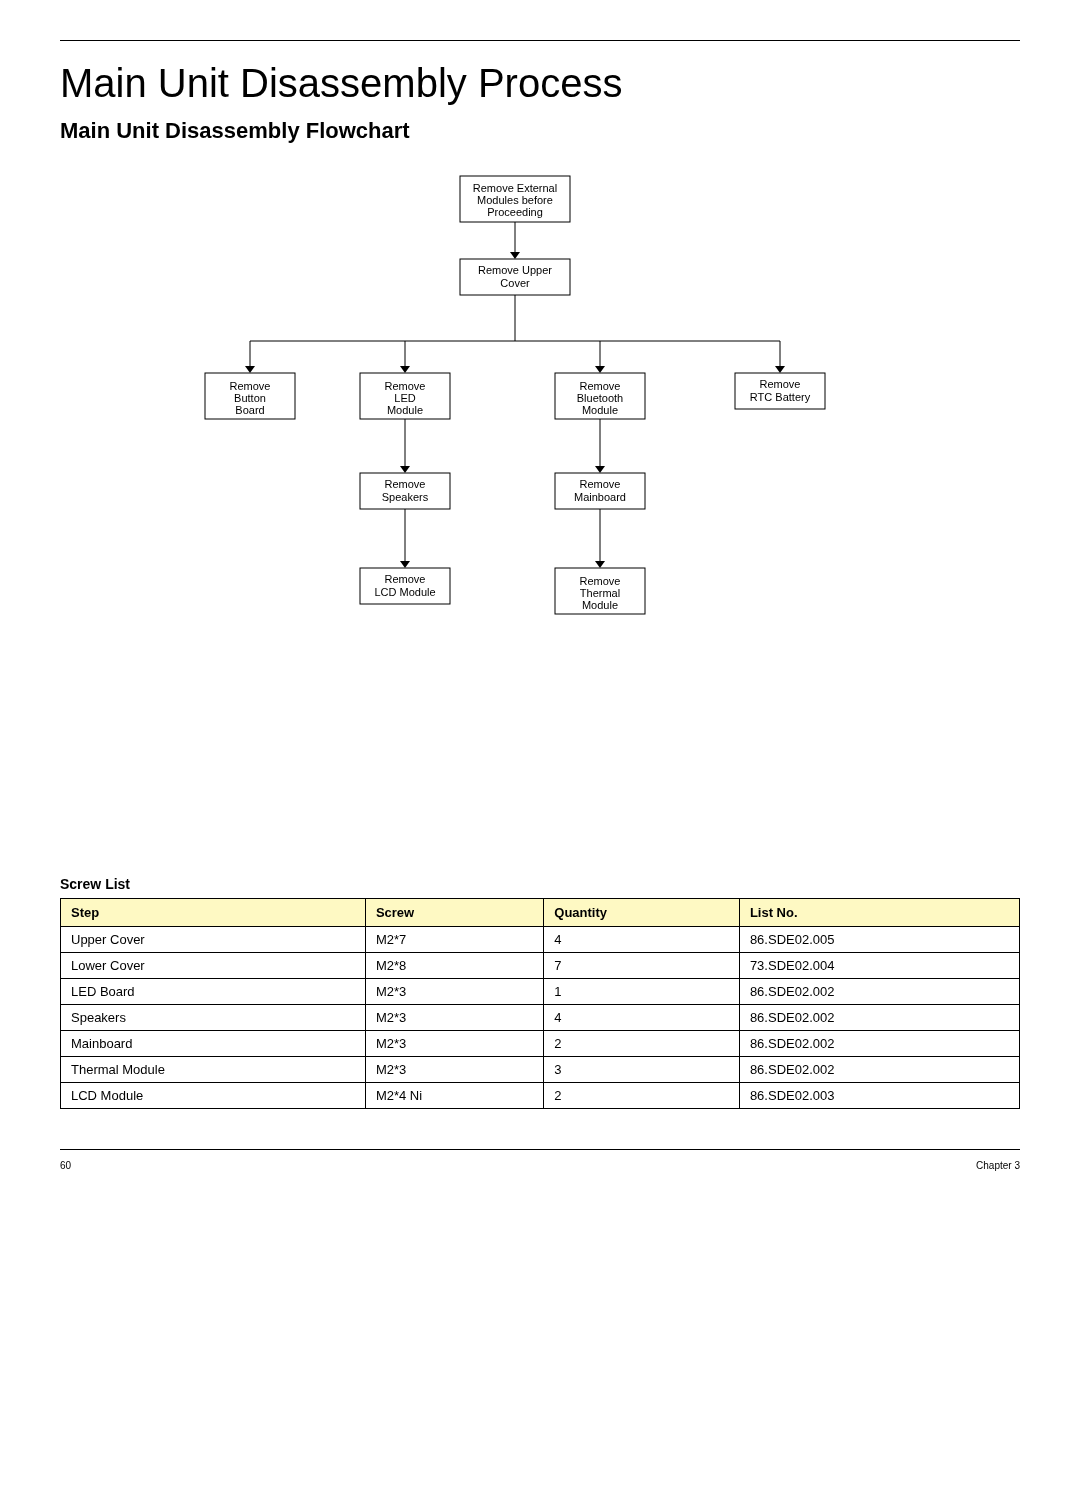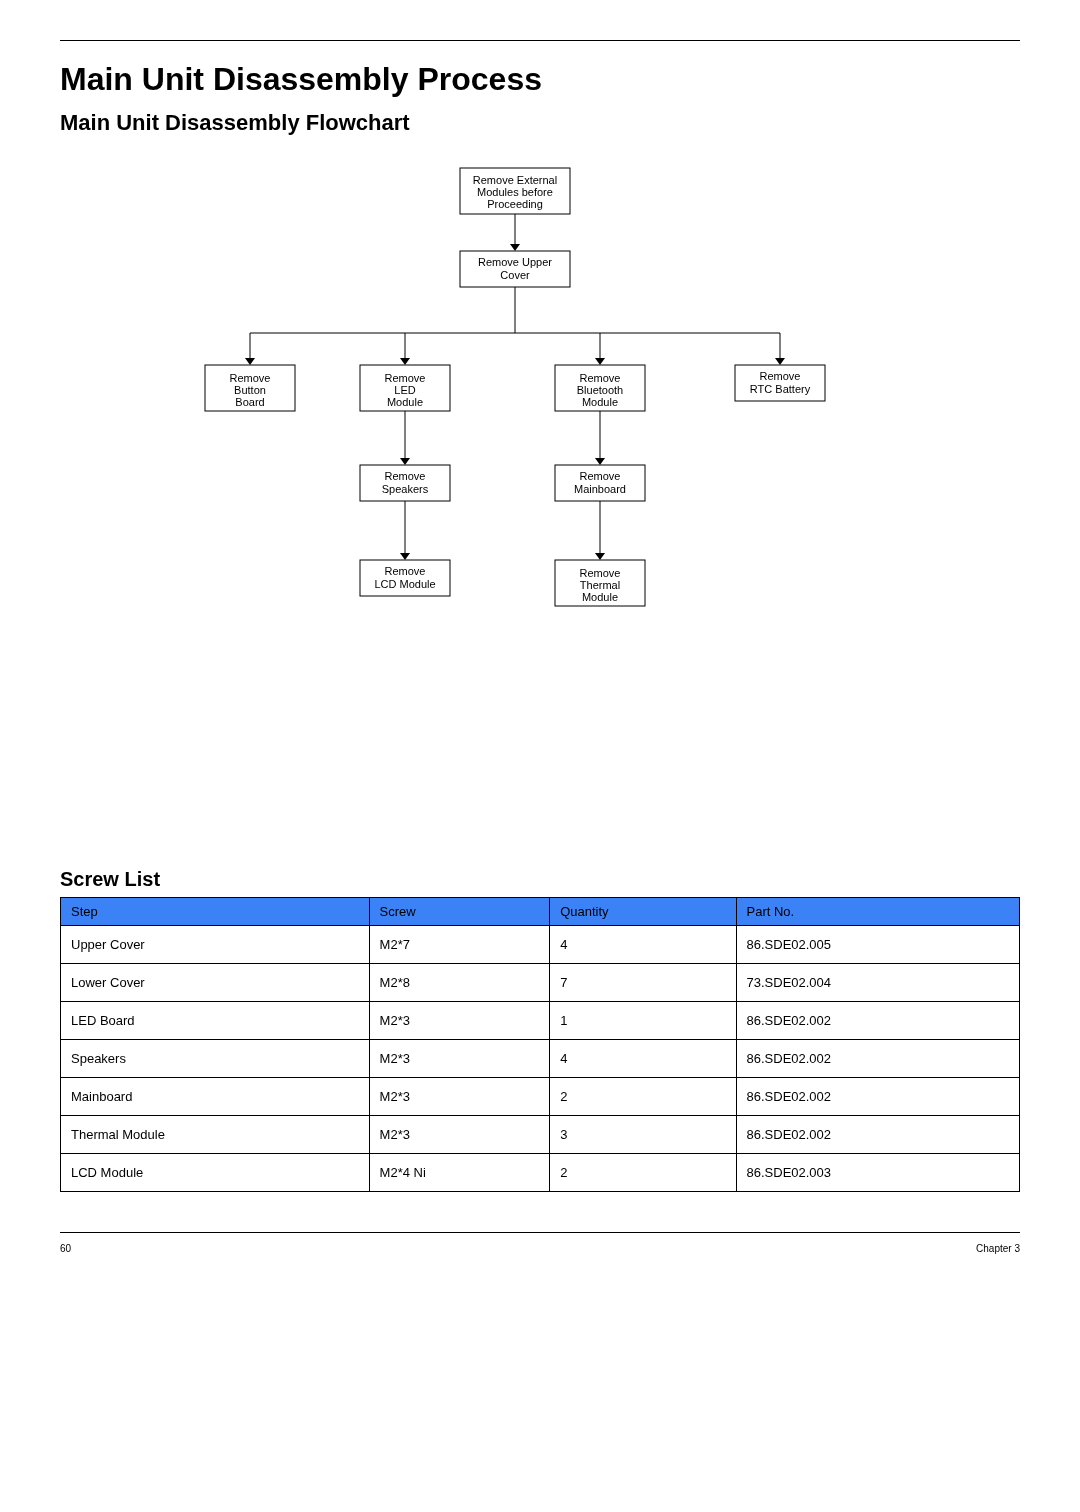--- a/index.html
+++ b/index.html
@@ -10,60 +10,60 @@
       width: 1080px;
       min-height: 1512px;
       padding: 40px 60px;
       position: relative;
     }
     .top-border {
       border-top: 1px solid #000;
       margin-bottom: 20px;
     }
     .page-title {
-      font-size: 32px;
-      font-weight: bold;
+      font-size: 40px;
+      font-weight: normal;
       margin-bottom: 12px;
     }
     .section-title {
       font-size: 22px;
       font-weight: bold;
       margin-bottom: 22px;
     }
     
     .flowchart-svg-wrapper {
       width: 100%;
       display: flex;
       justify-content: center;
     }
 
     
     .screw-list-section {
       margin-top: 10px;
     }
     .screw-list-title {
       font-weight: bold;
-      font-size: 20px;
+      font-size: 14px;
       margin-bottom: 6px;
     }
     table {
       width: 100%;
       border-collapse: collapse;
       font-size: 13px;
     }
     table th {
-      background: #3b82f6;
+      background: #fef9c3;
       border: 1px solid #000;
       padding: 6px 10px;
       text-align: left;
-      font-weight: normal;
+      font-weight: bold;
     }
     table td {
       border: 1px solid #000;
-      padding: 11px 10px;
+      padding: 5px 10px;
     }
     .bottom-border {
       border-bottom: 1px solid #000;
       margin-top: 40px;
       margin-bottom: 10px;
     }
     .footer {
       display: flex;
       justify-content: space-between;
       font-size: 10px;
@@ -164,21 +164,21 @@
 </div>
 
 <div class="screw-list-section">
   <div class="screw-list-title">Screw List</div>
   <table>
     <thead>
       <tr>
         <th>Step</th>
         <th>Screw</th>
         <th>Quantity</th>
-        <th>Part No.</th>
+        <th>List No.</th>
       </tr>
     </thead>
     <tbody id="screw-list-body">
     <tr>
           <td>Upper Cover</td>
           <td>M2*7</td>
           <td>4</td>
           <td>86.SDE02.005</td>
         </tr>
         <tr>

